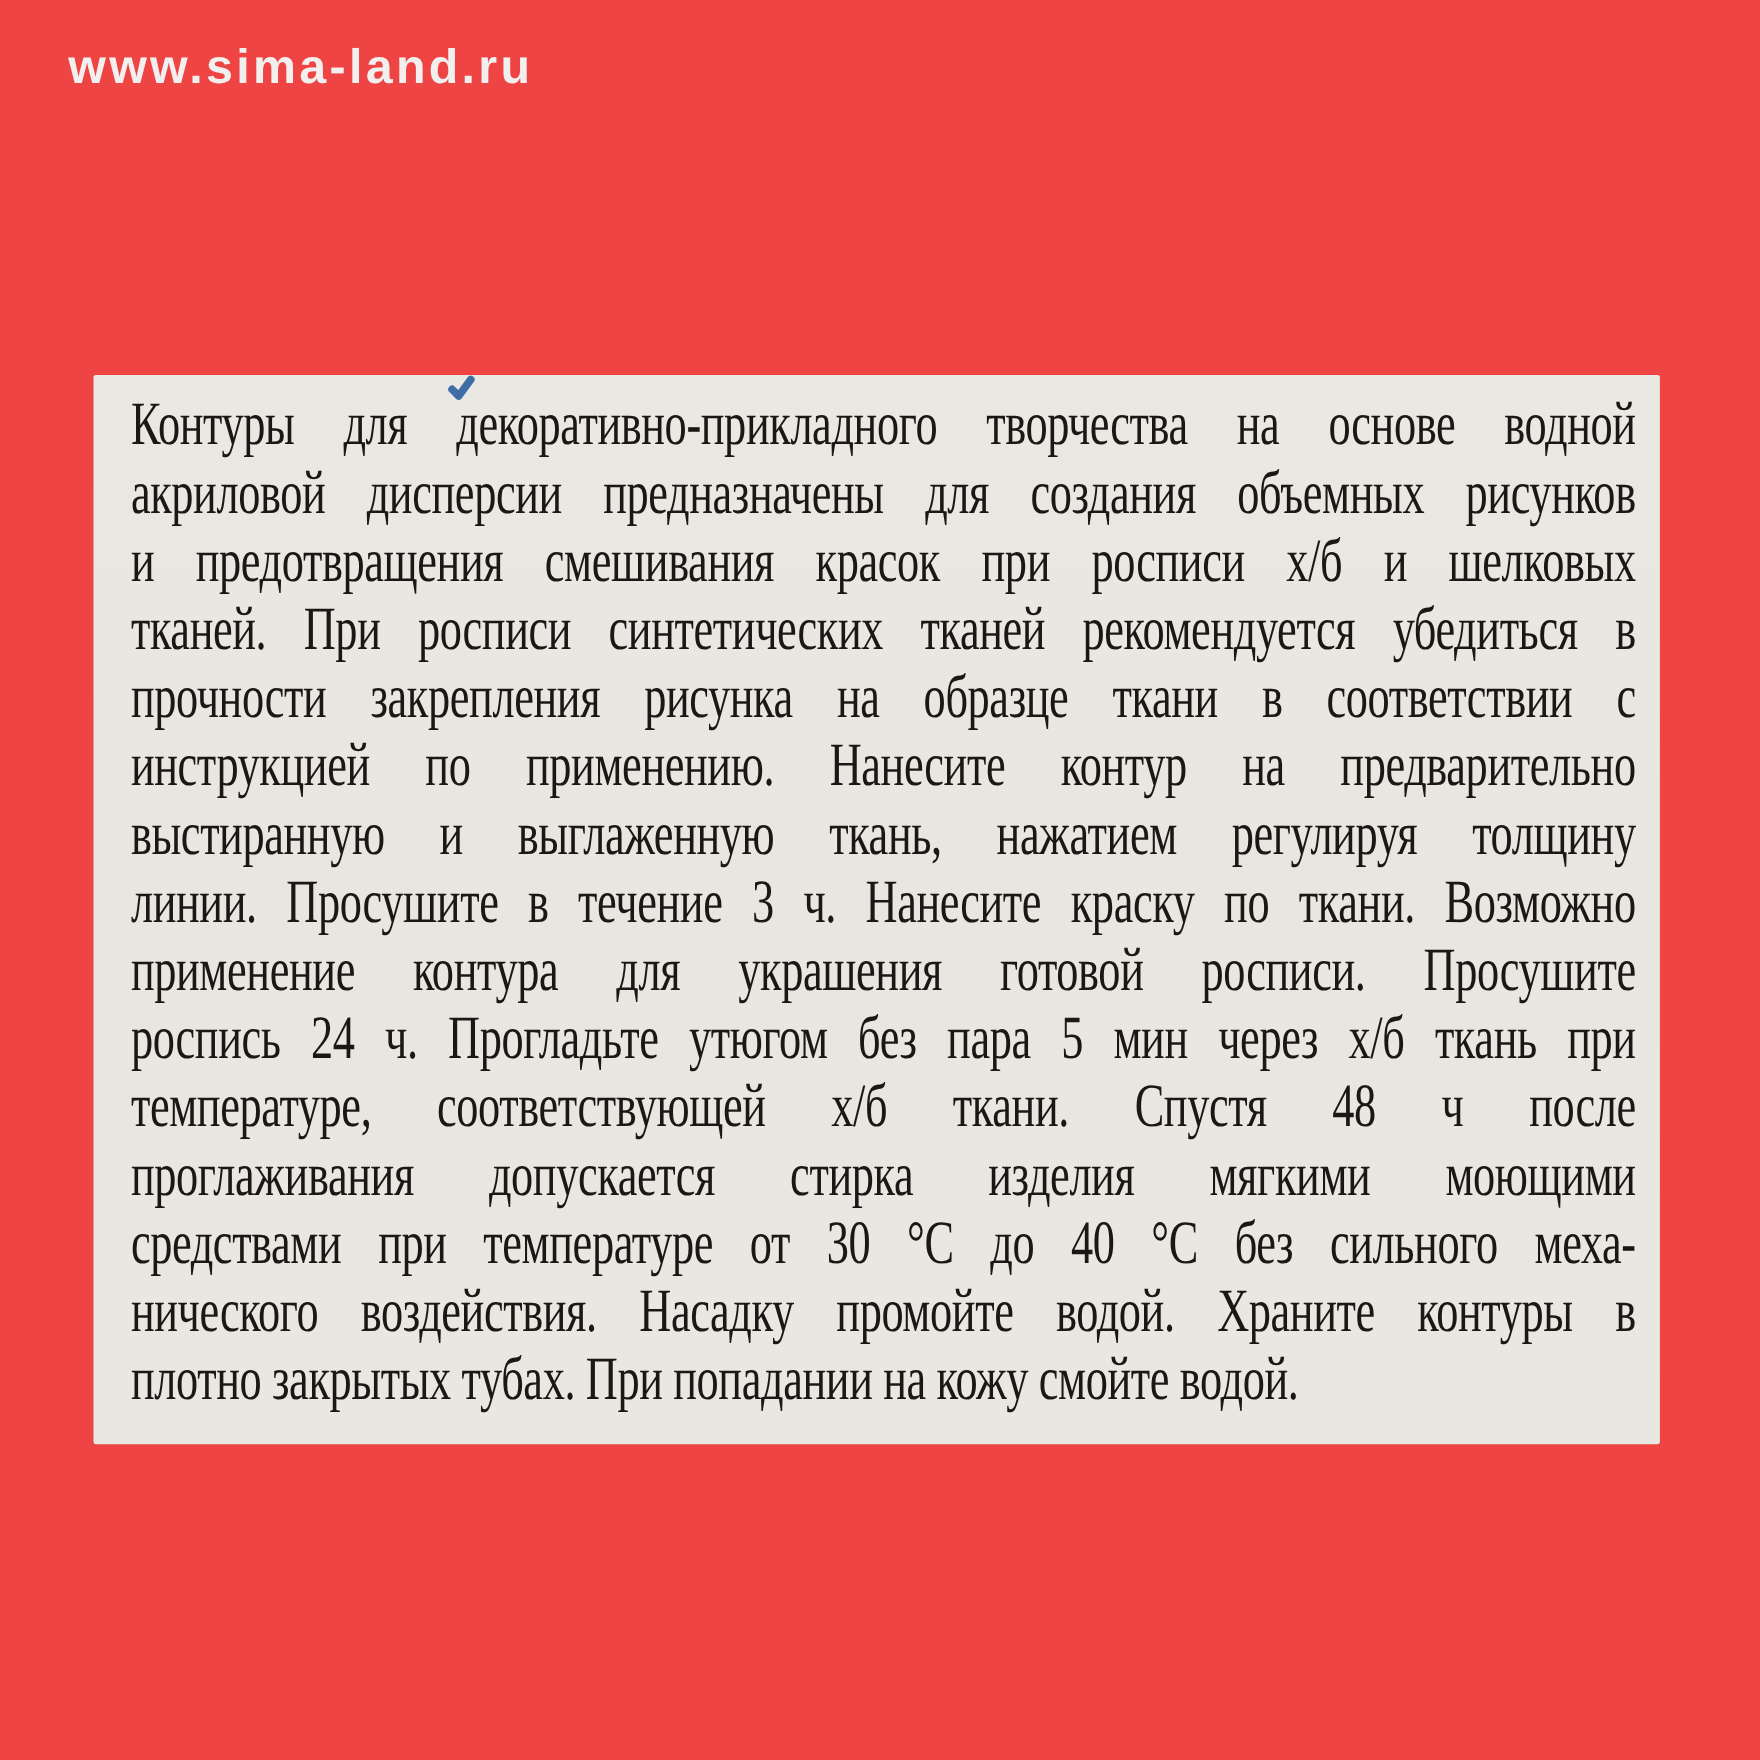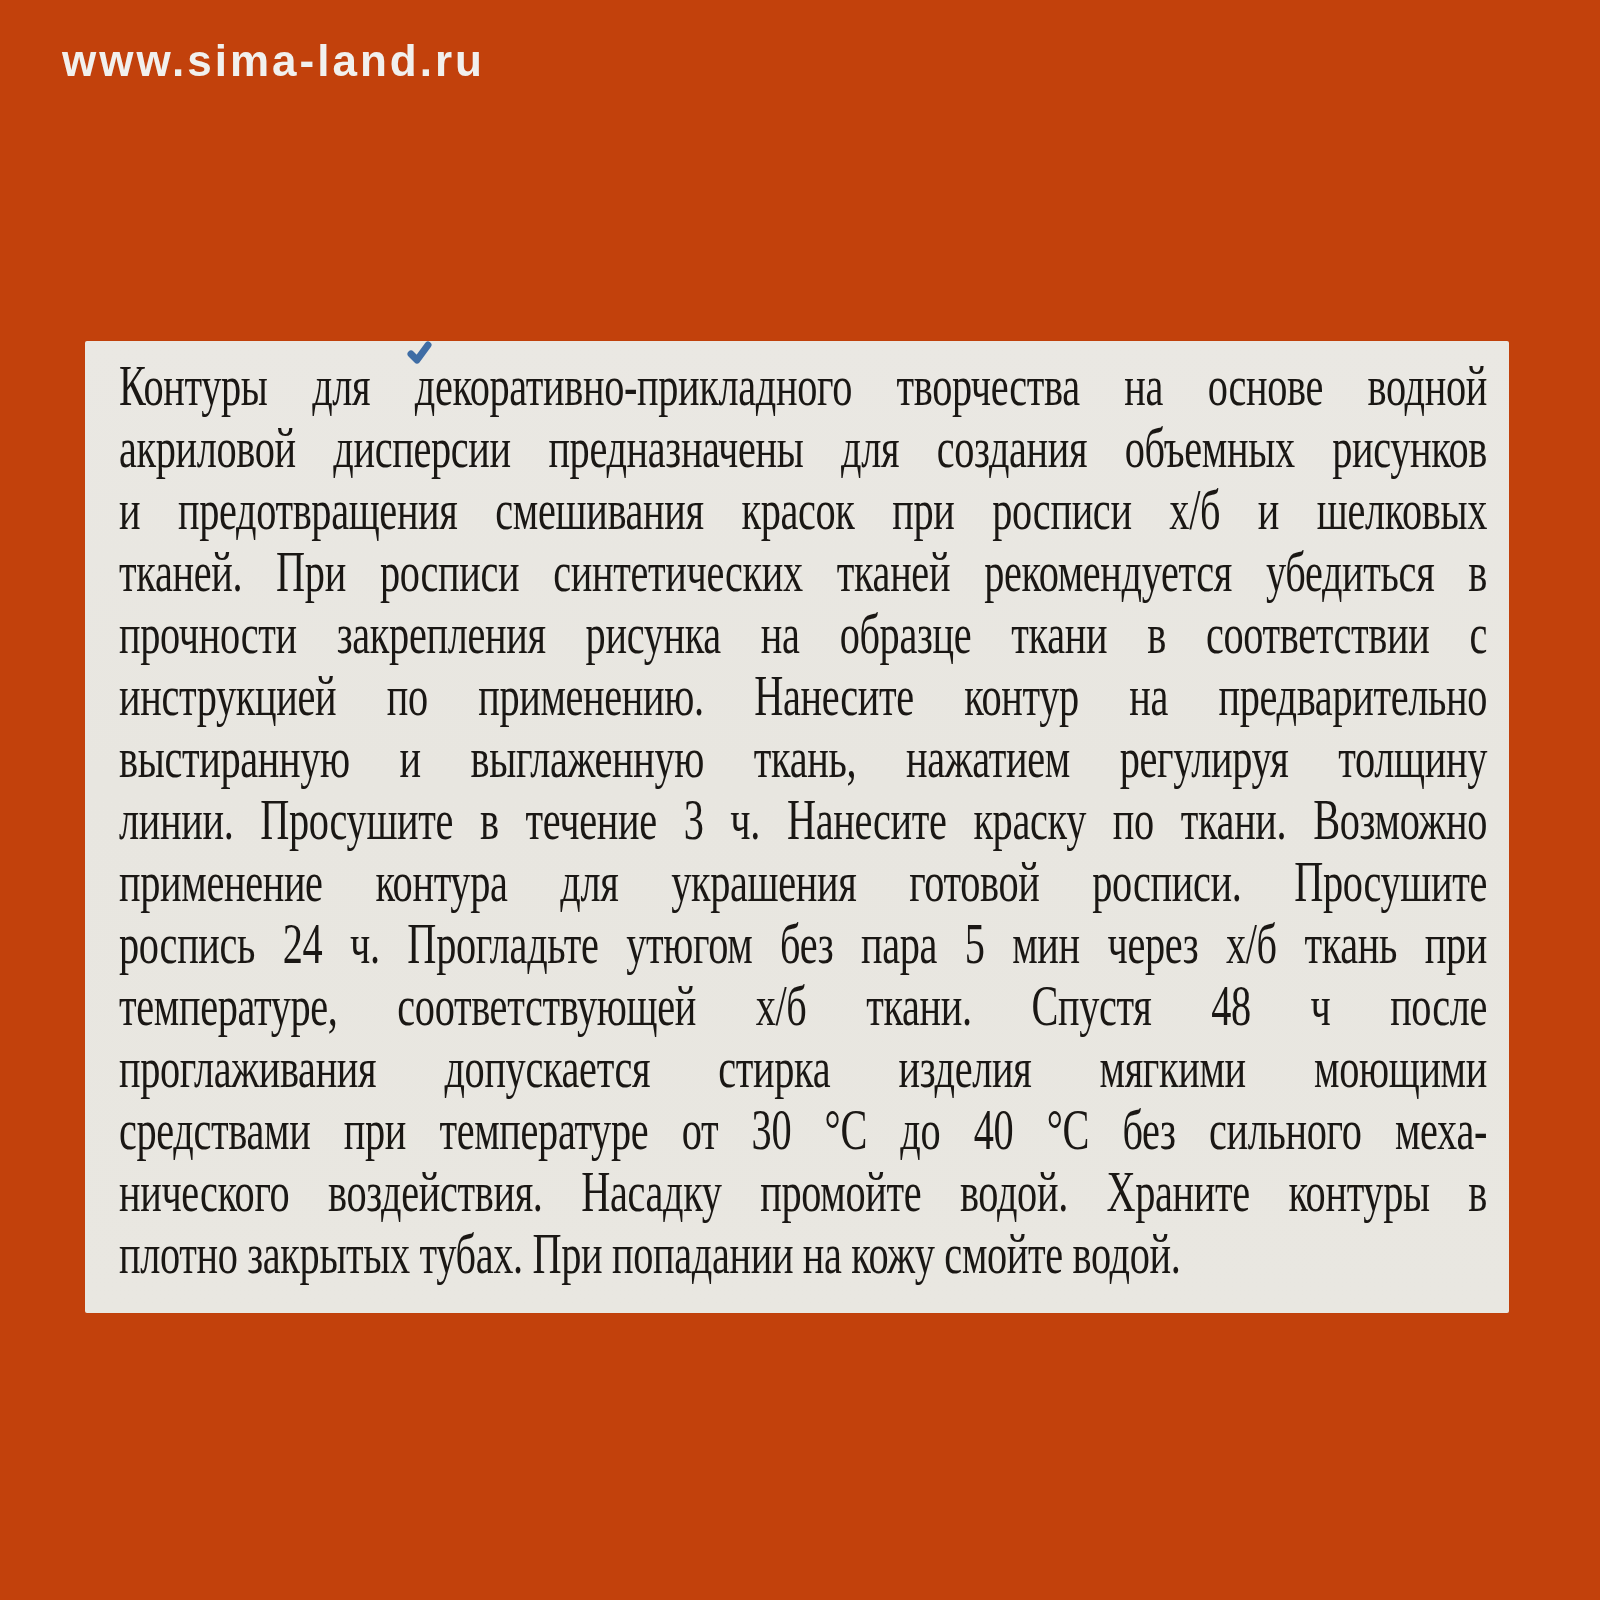--- a/index.html
+++ b/index.html
@@ -4,21 +4,21 @@
 <style>
   html, body {
     margin: 0;
     padding: 0;
     background: #ffffff;
   }
   .page {
     position: relative;
     width: 1600px;
     height: 1600px;
-    background: #c2410c;
+    background: #ef4444;
     overflow: hidden;
     font-family: "Liberation Serif", serif;
   }
   
   .watermark {
     position: absolute;
     left: 62px;
     top: 36px;
     font-family: "Liberation Sans", sans-serif;
     font-weight: bold;

